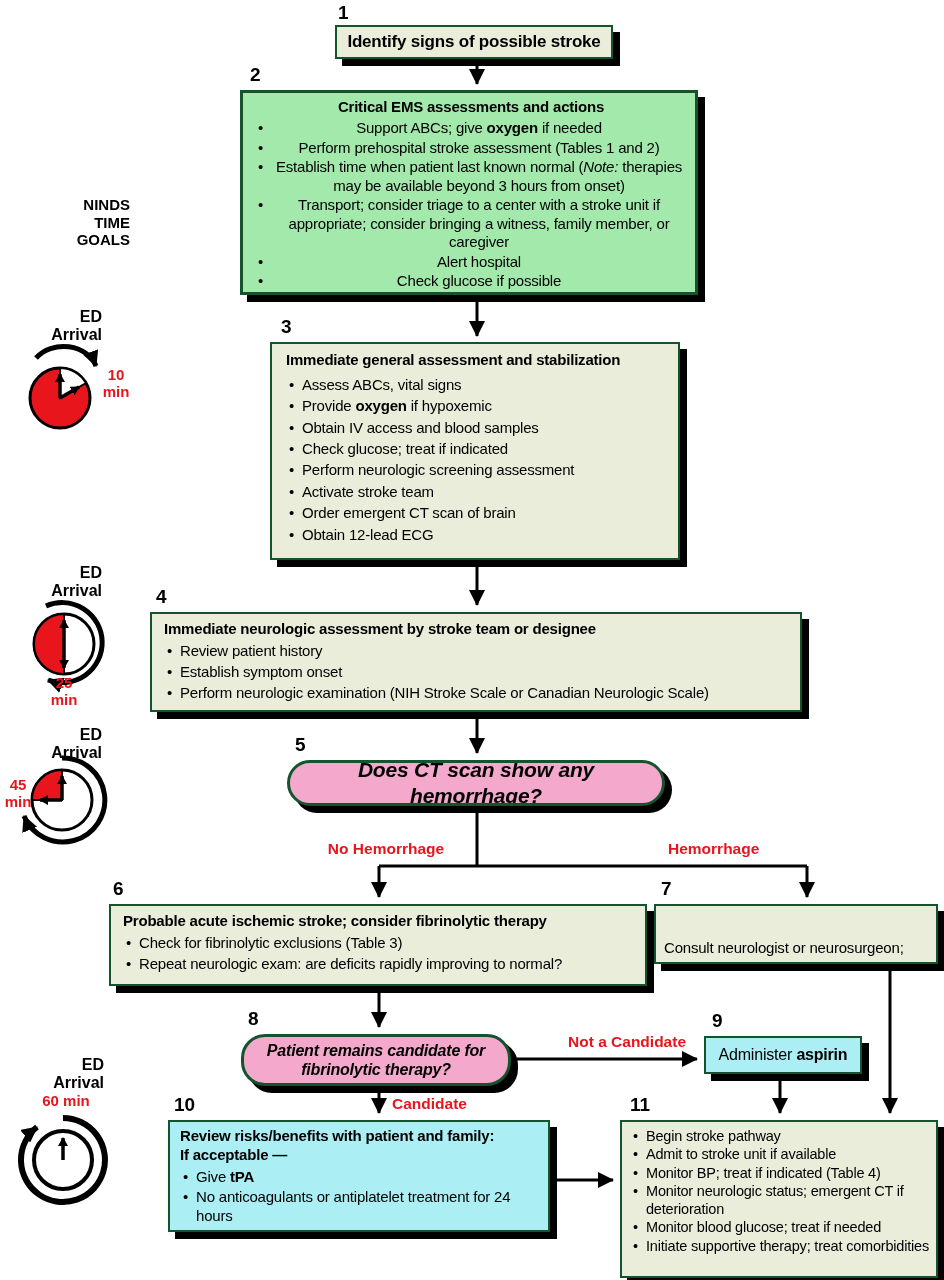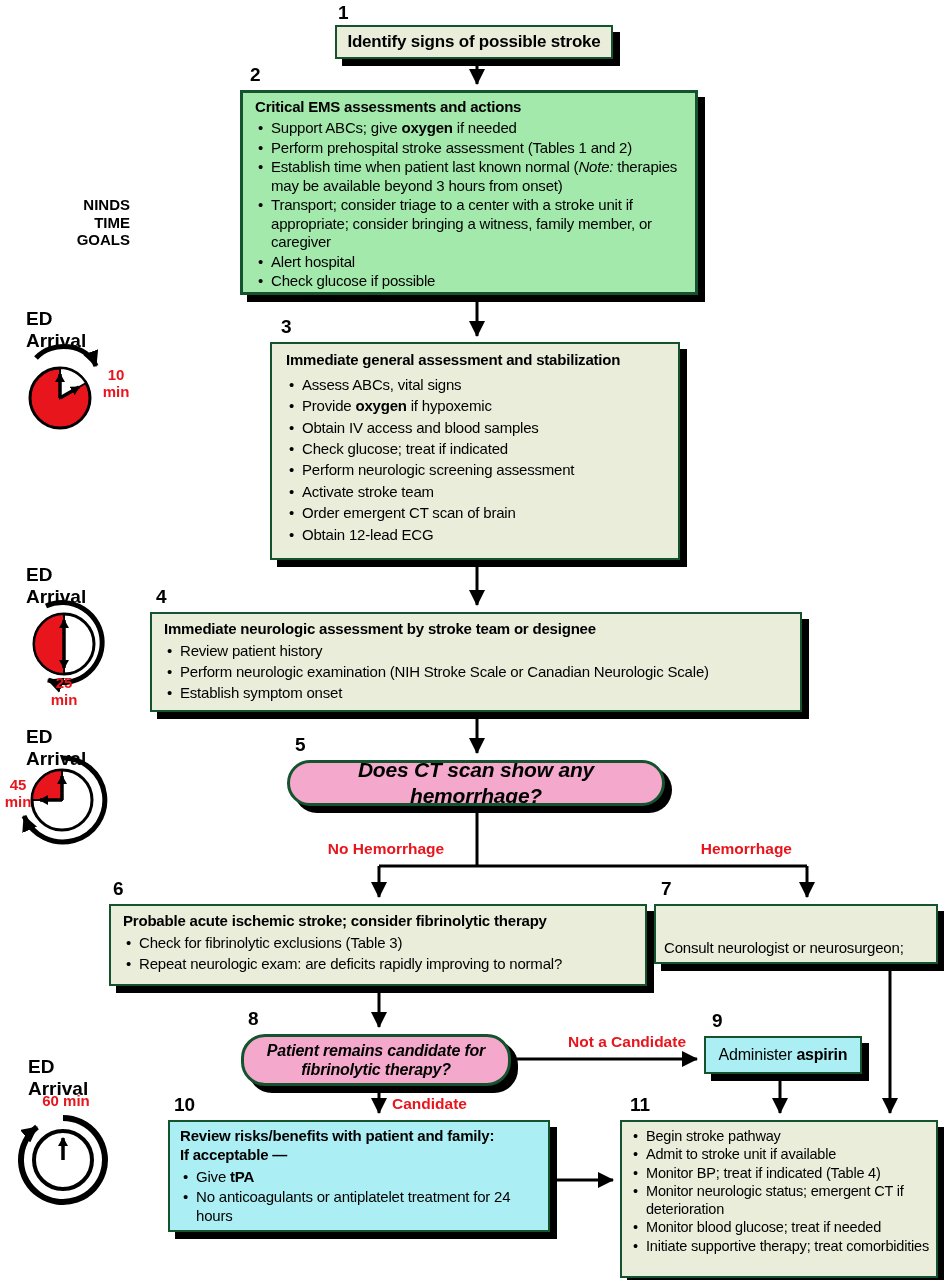--- a/index.html
+++ b/index.html
@@ -14,50 +14,50 @@
     border:2px solid #14532d;box-shadow:7px 7px 0 #000;z-index:3;
     font-size:15px;letter-spacing:-0.2px;line-height:1.26;overflow:hidden;}
   .box-title{font-weight:bold;margin:0 0 3px 0;white-space:pre-line;}
   .fbox ul{list-style:none;margin:0;padding:0;}
   .fbox li{position:relative;padding-left:16px;margin:0 0 2px 0;}
   .fbox li::before{content:"\2022";position:absolute;left:3px;}
   .centerbox{display:flex;align-items:center;justify-content:center;text-align:center;}
   .pinkbox{background:var(--pink);border-width:3px;border-radius:24px;
     font-weight:bold;font-style:italic;font-size:21px;white-space:pre-line;}
   .cyanbox{background:var(--cyan);align-items:center;}
-  .greenbox{background:var(--green);border-width:3px;}
+  .greenbox{background:var(--green);border-width:3px;text-align:center;}
   
   .b1{left:335px;top:25px;width:278px;height:34px;font-weight:bold;font-size:17px;}
   .b2{left:240px;top:90px;width:458px;height:205px;padding:5px 8px 5px 12px;line-height:1.23;}
   .b2 li{margin-bottom:1px;}
   .b3{left:270px;top:342px;width:410px;height:218px;padding:7px 8px 7px 14px;}
   .b3 .box-title{margin-bottom:6px;}
   .b3 li{margin-bottom:2.5px;}
   .b4{left:150px;top:612px;width:652px;height:100px;padding:6px 8px 6px 12px;}
   .b5{left:287px;top:760px;width:378px;height:46px;}
   .b6{left:109px;top:904px;width:538px;height:82px;padding:6px 6px 6px 12px;}
   .b7{left:654px;top:904px;width:284px;height:60px;padding:7px 8px;white-space:pre-line;line-height:1.55;}
   .b8{left:241px;top:1034px;width:270px;height:52px;font-size:16px;line-height:1.2;}
   .b9{left:704px;top:1036px;width:158px;height:38px;font-size:16px;}
   .b10{left:168px;top:1120px;width:382px;height:112px;padding:5px 8px 5px 10px;}
   .b10 li{margin-bottom:1px;}
   .b11{left:620px;top:1120px;width:318px;height:158px;padding:5px 4px 5px 8px;font-size:14.5px;}
   .b11 li{margin-bottom:0;}
   
   .ninds{position:absolute;left:18px;top:196px;width:112px;text-align:right;
     font-weight:bold;font-size:15px;line-height:1.18;white-space:pre-line;z-index:2;}
-  .edlabel{position:absolute;width:76px;text-align:left;font-weight:bold;
-    font-size:19px;line-height:1.15;white-space:pre-line;z-index:2;}
+  .edlabel{position:absolute;width:76px;text-align:right;font-weight:bold;
+    font-size:16px;line-height:1.15;white-space:pre-line;z-index:2;}
   .timelabel{position:absolute;color:var(--red);font-weight:bold;font-size:15px;
     line-height:1.15;white-space:pre-line;text-align:center;z-index:2;}
   .clocksvg{position:absolute;z-index:2;}
   
   .branch{position:absolute;color:var(--red);font-weight:bold;font-size:15.5px;z-index:4;}
   .lbl-nohem{left:310px;top:840px;width:152px;text-align:center;}
-  .lbl-hem{left:668px;top:840px;width:124px;text-align:right;}
+  .lbl-hem{left:668px;top:840px;width:124px;text-align:left;}
   .lbl-notcand{left:516px;top:1033px;width:170px;text-align:right;}
   .lbl-cand{left:392px;top:1095px;width:130px;text-align:left;}
   .connectors{position:absolute;left:0;top:0;z-index:1;}
 </style>
 </head>
 <body>
 
 <div id="canvas">
 
   <svg class="connectors" width="944" height="1280">
@@ -174,22 +174,22 @@
         <li>Activate stroke team</li>
         <li>Order emergent CT scan of brain</li>
         <li>Obtain 12-lead ECG</li>
       </ul>
   </div>
 
   <div class="fbox b4">
     <div class="box-title">Immediate neurologic assessment by stroke team or designee</div>
     <ul>
         <li>Review patient history</li>
+        <li>Establish symptom onset</li>
         <li>Perform neurologic examination (NIH Stroke Scale or Canadian Neurologic Scale)</li>
-        <li>Establish symptom onset</li>
       </ul>
   </div>
 
   <div class="fbox b5 pinkbox centerbox">
     <div>Does CT scan show any hemorrhage?</div>
   </div>
 
   <div class="branch lbl-nohem">No Hemorrhage</div>
   <div class="branch lbl-hem">Hemorrhage</div>
 

